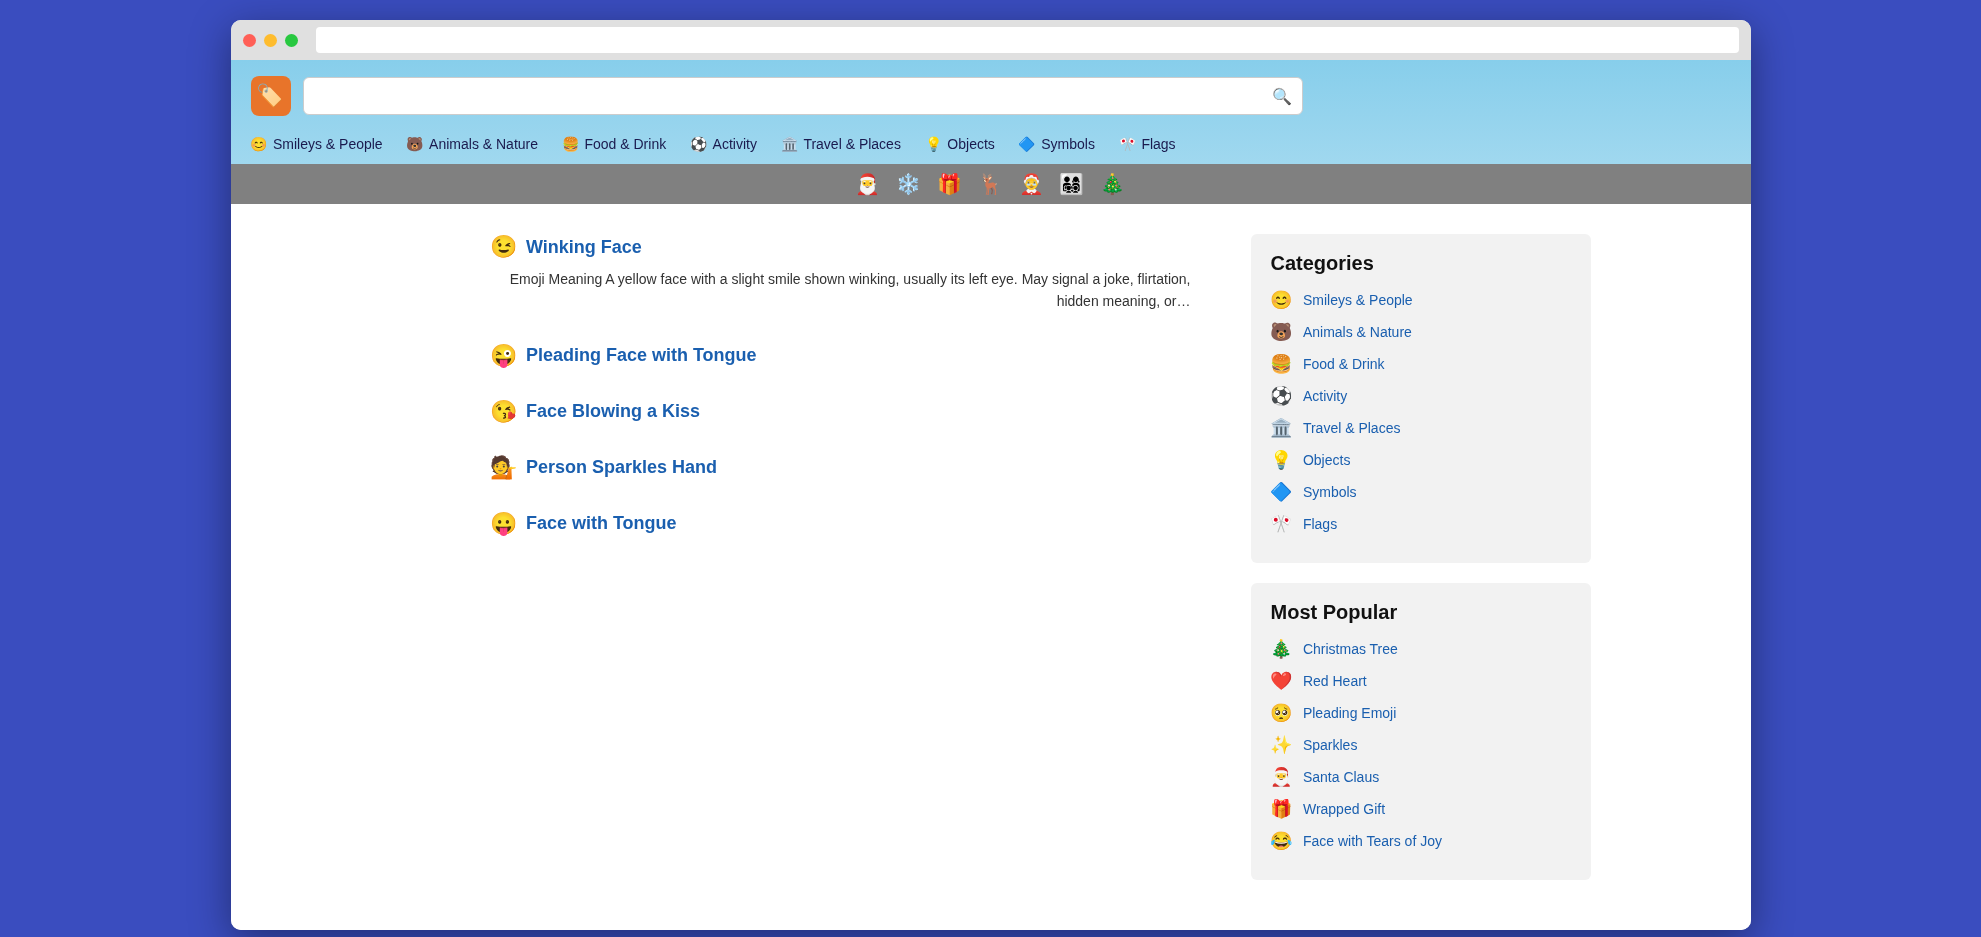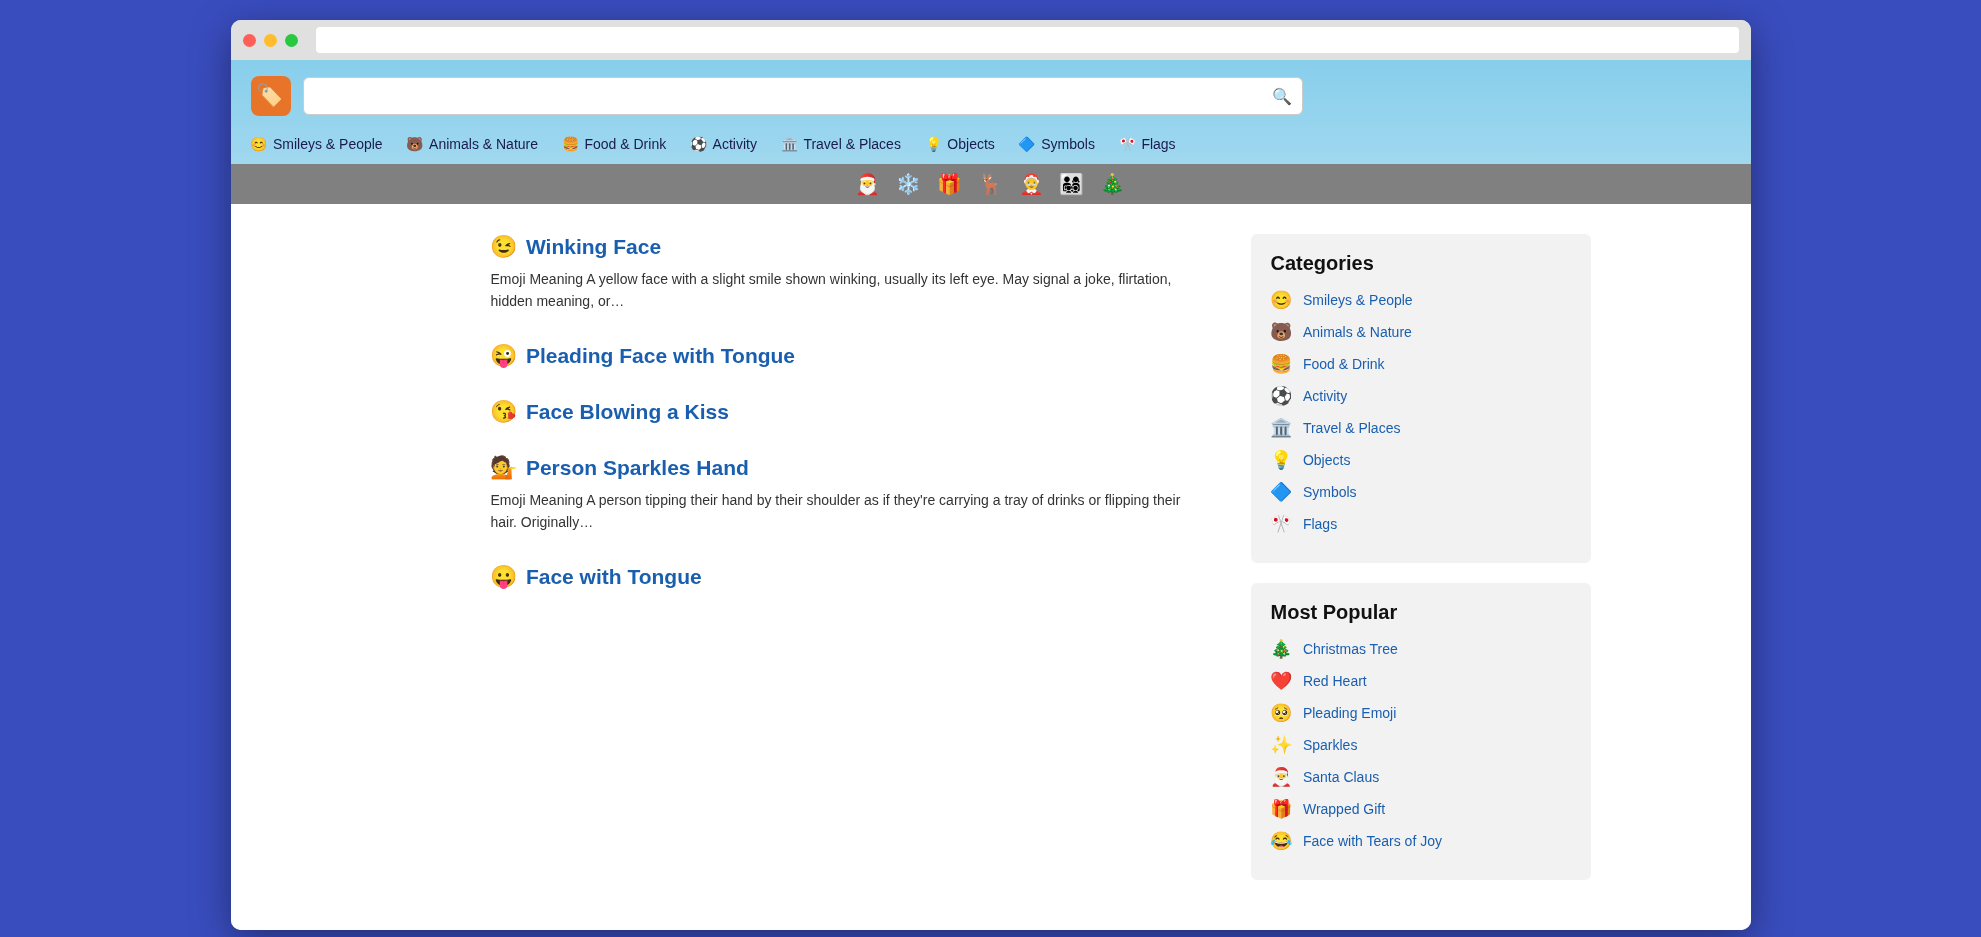--- a/index.html
+++ b/index.html
@@ -128,31 +128,32 @@
       margin-bottom: 30px;
     }
     .result-title {
       display: flex;
       align-items: center;
       gap: 8px;
       margin-bottom: 8px;
     }
     .result-title a {
       color: #1a5faf;
-      font-size: 21px;
+      font-size: 18px;
       font-weight: 600;
       text-decoration: none;
     }
     .result-emoji {
       font-size: 22px;
     }
     .result-desc {
       color: #333;
       font-size: 14px;
       line-height: 1.6;
+      text-align: right;
     }
     .sidebar {
       width: 340px;
       margin-left: 60px;
       flex-shrink: 0;
     }
     .sidebar-box {
       background: #f2f2f2;
       border-radius: 6px;
       padding: 18px 20px;
@@ -272,21 +273,20 @@
           <span class="result-emoji">😘</span>
           <a>Face Blowing a Kiss</a>
         </div>
       </div>
 
       <div class="result-item">
         <div class="result-title">
           <span class="result-emoji">💁</span>
           <a>Person Sparkles Hand</a>
         </div>
-        <p class="result-desc">Emoji Meaning A person tipping their hand by their shoulder as if they're carrying a tray of drinks or flipping their hair. Originally…</p>
       </div>
 
       <div class="result-item">
         <div class="result-title">
           <span class="result-emoji">😛</span>
           <a>Face with Tongue</a>
         </div>
       </div>
 
     </div>

